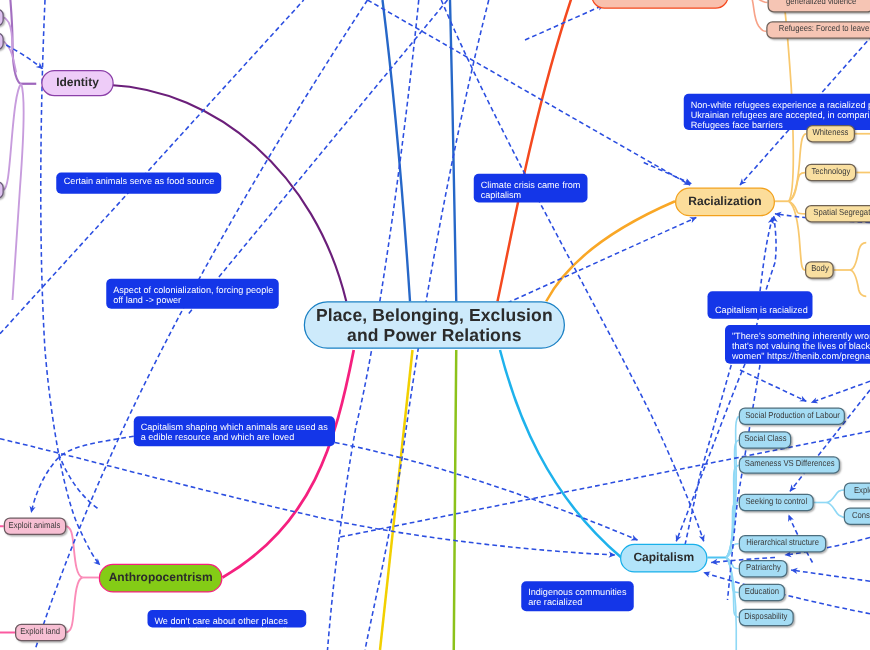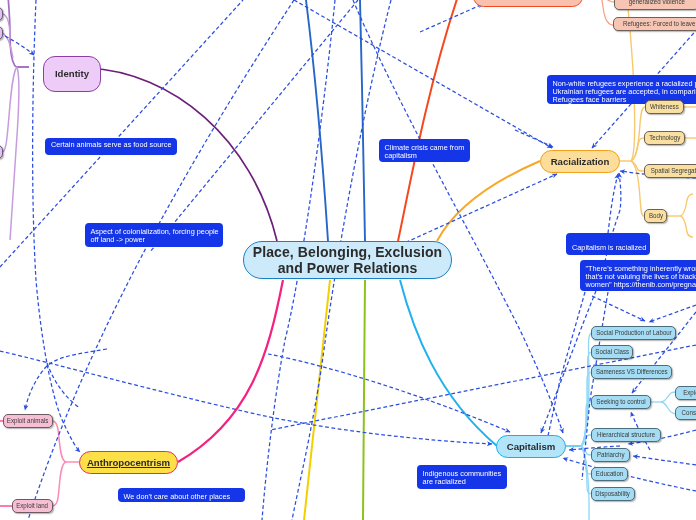--- a/index.html
+++ b/index.html
@@ -10,21 +10,21 @@
 
   
   .n-central{z-index:6;background:#cdeafb;border:1.6px solid #1a80c4;border-radius:20px;
     font-weight:bold;font-size:14px;color:#2b2b2b;letter-spacing:.1px;}
 
   
   .n-main{border-radius:12px;z-index:6;font-weight:bold;font-size:9.6px;color:#2b2b2b;}
   .n-identity{background:#eeccf8;border:1.4px solid #8b3fa8;}
   .n-racial{background:#fcdd9a;border:1.4px solid #f2a11c;}
   .n-capital{background:#b2e4fa;border:1.4px solid #19b0ea;}
-  .n-anthro{background:#fde047;border:1.6px solid #f5207f;text-decoration:underline;}
+  .n-anthro{background:#84cc16;border:1.6px solid #f5207f;}
   .n-orangetop{background:#f9c0ad;border:1.6px solid #f4491f;}
 
   
   .n-leaf{border-radius:5px;z-index:5;position:absolute;font-size:7px;color:#3a3a3a;padding:0 5px;white-space:nowrap;
      box-shadow:1.1px 1.1px 1.4px rgba(0,0,0,.30);overflow:visible;}
   .n-leaf>span{display:inline-block;transform:scaleX(.88);transform-origin:center;}
   .leaf-yellow{background:#f9dfa0;border:1.1px solid #6e6152;}
   .leaf-blue{background:#a4dcf4;border:1.1px solid #4c6d7d;}
   .leaf-pink{background:#f7bfd3;border:1.1px solid #6d5a61;}
   .leaf-salmon{background:#f6c5b4;border:1.1px solid #6e6159;}
@@ -127,21 +127,21 @@
         <path d="M696,430 C670,437 645,442 628,444" marker-end="url(#arr)"></path>
         <path d="M620,446 C600,447 580,449 569,450" marker-end="url(#arr)"></path>
         <path d="M696,345 L270,430"></path>
       </g>
 </svg>
 
 <div class="node n-central" style="left:243px;top:241px;width:209px;height:38px;">
   <span>Place, Belonging, Exclusion and Power Relations</span>
 </div>
 
-<div class="node n-main n-identity" style="left:43px;top:56px;width:58px;height:36px;">
+<div class="node n-main n-identity" style="left:33px;top:56px;width:58px;height:21px;">
   <span>Identity</span>
 </div>
 <div class="node n-main n-racial" style="left:540px;top:150px;width:80px;height:23px;">
   <span>Racialization</span>
 </div>
 <div class="node n-main n-capital" style="left:496px;top:435px;width:70px;height:23px;">
   <span>Capitalism</span>
 </div>
 <div class="node n-main n-anthro" style="left:79px;top:451px;width:99px;height:23px;">
   <span>Anthropocentrism</span>
@@ -210,20 +210,23 @@
 <div class="node n-leaf leaf-salmon" style="left:613px;top:17px;width:110px;height:14px;">
   <span>Refugees: Forced to leave home</span>
     </div>
 
 <div class="note" style="left:85px;top:223px;width:138px;height:24px;">
   <span>Aspect of colonialization, forcing people<br>off land -&gt; power</span>
     </div>
 <div class="note" style="left:45px;top:138px;width:132px;height:17px;padding:3px 6px;">
   <span>Certain animals serve as food source</span>
     </div>
+<div class="note" style="left:107px;top:333px;width:161px;height:24px;">
+  <span>Capitalism shaping which animals are used as<br>a edible resource and which are loved</span>
+    </div>
 <div class="note" style="left:118px;top:488px;width:127px;height:14px;">
   <span>We don't care about other places<br>getting sick due to our positionality<br>(DISPOSABILITY)</span>
     </div>
 <div class="note" style="left:379px;top:123px;width:91px;height:23px;margin-top:16px;">
   <span>Climate crisis came from<br>capitalism</span>
     </div>
 <div class="note" style="left:547px;top:75px;width:179px;height:29px;">
   <span>Non-white refugees experience a racialized process.<br>Ukrainian refugees are accepted, in comparison.<br>Refugees face barriers</span>
     </div>
 <div class="note" style="left:566px;top:233px;width:84px;height:16px;padding:11px 6px;">

